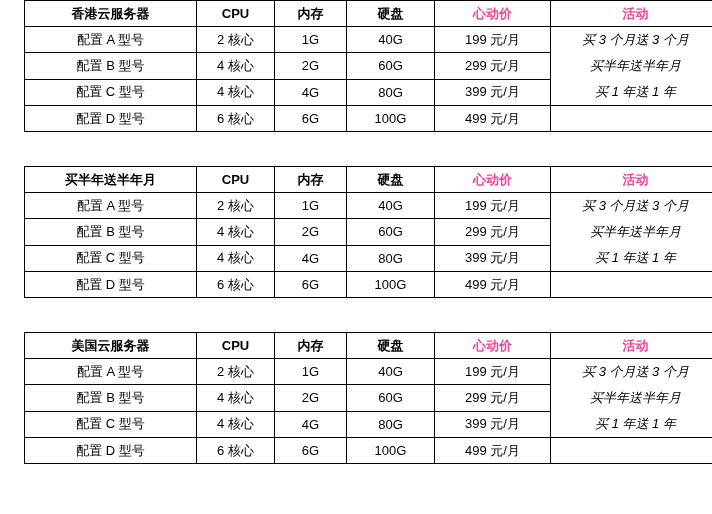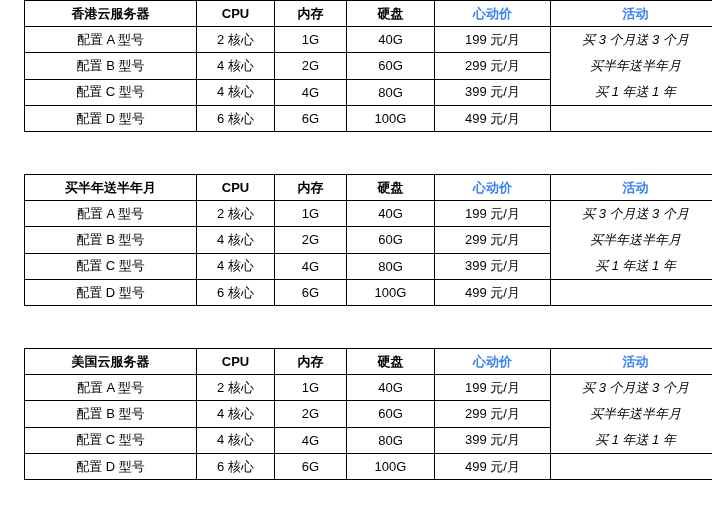--- a/index.html
+++ b/index.html
@@ -13,21 +13,21 @@
     font-family: "Liberation Sans", sans-serif;
     color: #000000;
     overflow: hidden;
   }
   .page {
     width: 712px;
     padding: 0;
     box-sizing: border-box;
   }
   .table-block {
-    margin: 0 8px 8px 8px;
+    margin: 0 8px 0 8px;
     padding-left: 16px;
   }
   .spacer {
     height: 34px;
   }
   table.price-table {
     border-collapse: collapse;
     table-layout: fixed;
     width: 696px;
   }
@@ -47,21 +47,21 @@
   col.c-disk  { width: 88px;  }
   col.c-price { width: 116px; }
   col.c-promo { width: 170px; }
 
   .head-cell {
     font-weight: bold;
     font-size: 15px;
     height: 32px;
   }
   .head-red {
-    color: #3b82f6;
+    color: #ec4899;
     font-weight: bold;
     font-size: 15px;
   }
   .promo-cell {
     text-align: left;
     padding-left: 10px;
     font-size: 13px;
     line-height: 26px;
   }
   .promo-wrap {

